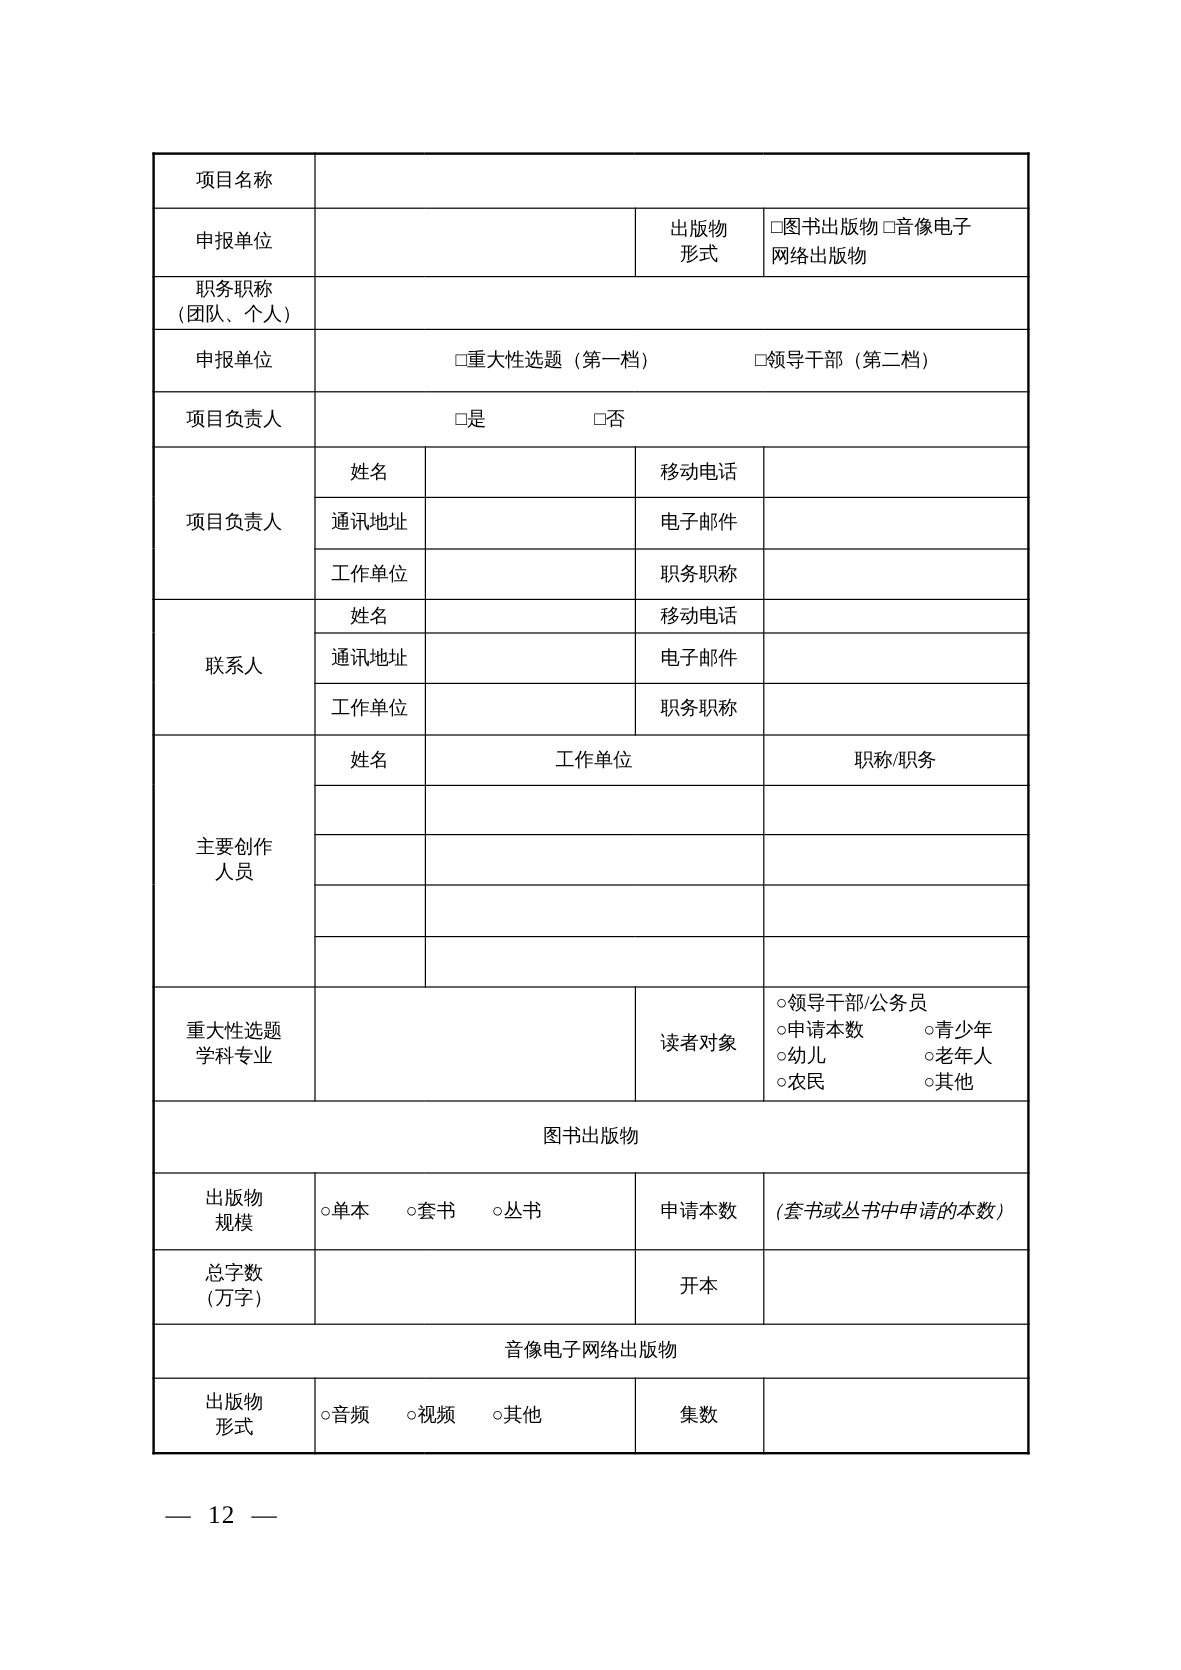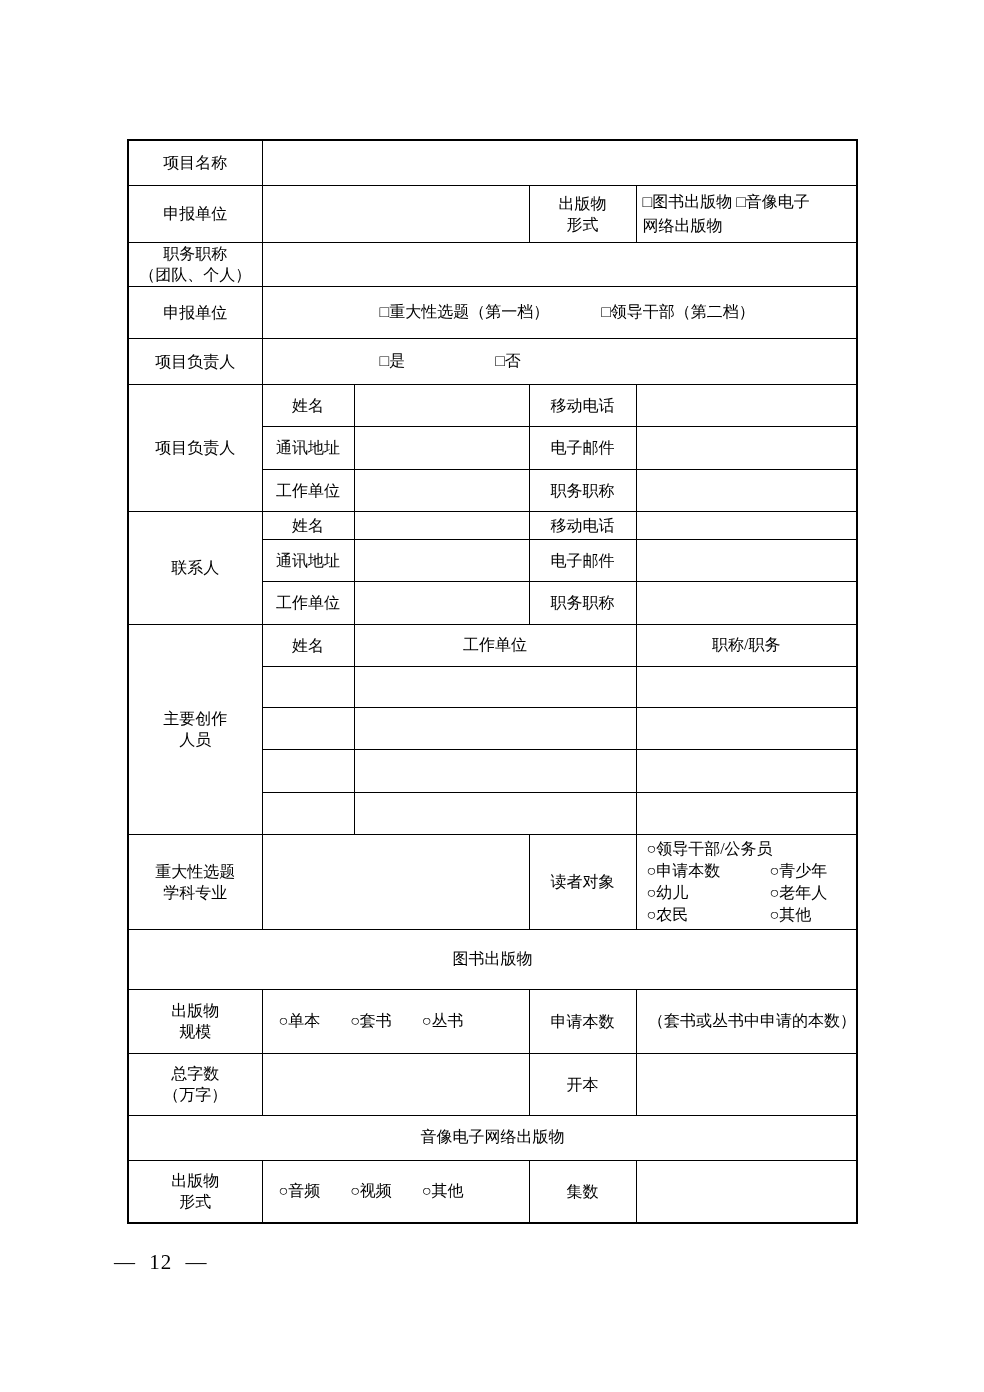--- a/index.html
+++ b/index.html
@@ -6,42 +6,41 @@
   html,body { background:#ffffff; }
   body {
     width:984px; height:1392px; position:relative;
     font-family:"Liberation Serif","DejaVu Serif",serif;
     color:#000;
   }
   .form-table {
     position:absolute; left:127px; top:127px; width:729px;
     border-collapse:collapse; table-layout:fixed;
     border:2px solid #000;
-    margin-top:12px;
   }
   .form-table td {
     border:1px solid #000;
     font-size:16px; vertical-align:middle; overflow:hidden;
     padding:0;
   }
   .lbl { text-align:center; white-space:pre-line; line-height:21px; }
   .hdr { text-align:center; }
   .opts-row { display:flex; align-items:center; padding-left:117px; }
-  .opts-topic { gap:52px; }
+  .opts-topic { gap:80px; }
   .opts-yesno { gap:90px; }
-  .opts-radio { display:flex; align-items:center; gap:30px; padding-left:16px; }
+  .opts-radio { display:flex; align-items:center; gap:30px; padding-left:4px; }
   .pubform-opts { padding:4px 4px 4px 6px; line-height:24px; white-space:pre-line; }
   .reader-grid {
     display:grid; grid-template-columns:123px auto;
     padding:3px 16px 3px 10px; line-height:22px;
   }
   .reader-grid .full { grid-column:1 / span 2; }
-  .note { font-size:13px; text-align:right; }
+  .note { font-size:13px; text-align:left;font-style:italic; }
   .footer-page {
-    position:absolute; left:114px; top:1250px;
+    position:absolute; left:138px; top:1250px;
     font-size:21px; word-spacing:7px; letter-spacing:1px;
   }
 </style>
 </head>
 <body>
 
 <table class="form-table">
   <colgroup>
     <col style="width:134px">
       <col style="width:92px">

